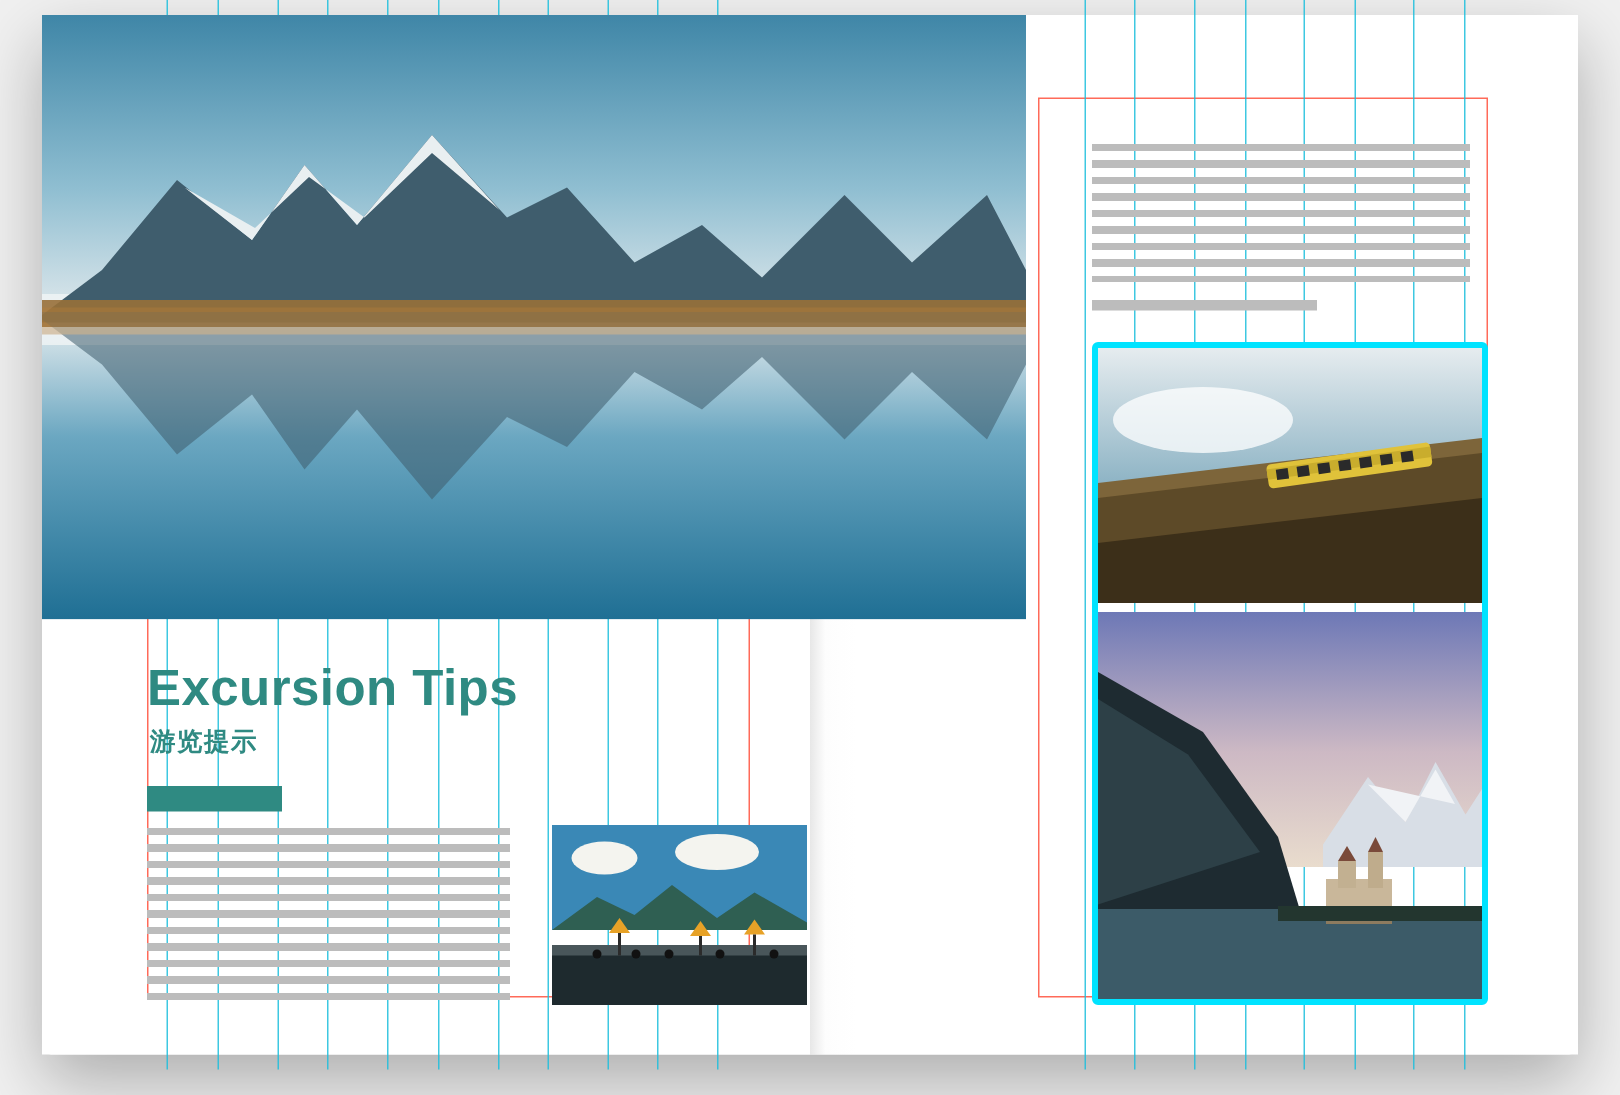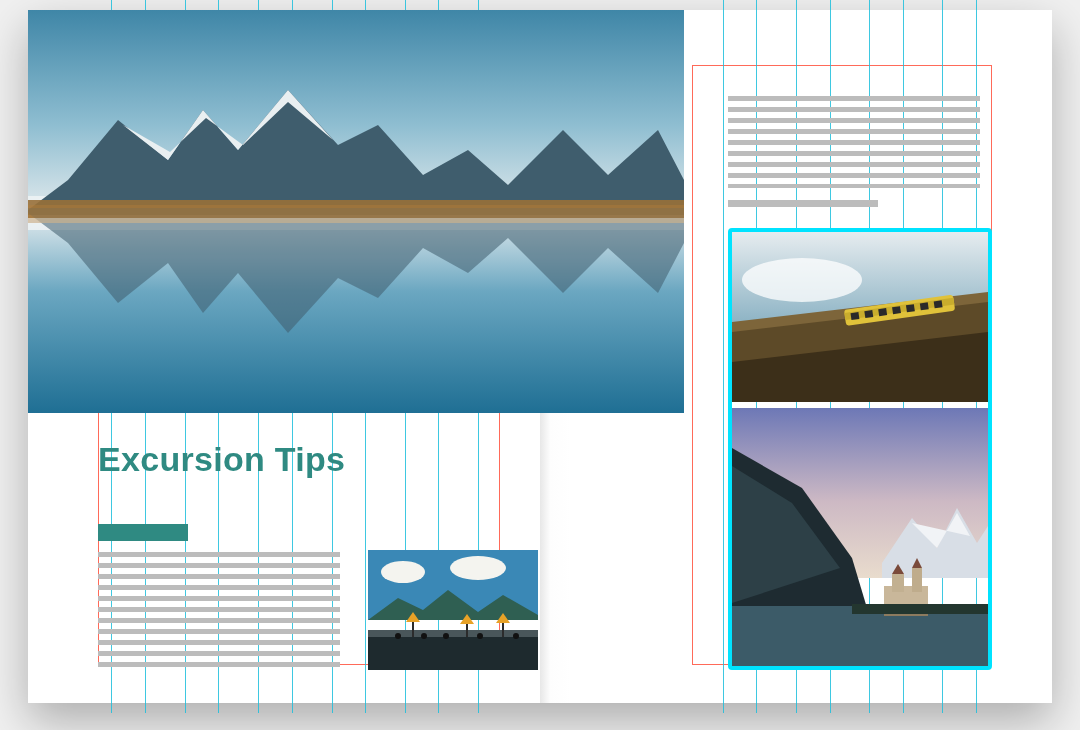--- a/index.html
+++ b/index.html
@@ -246,20 +246,21 @@
 
       <g transform="translate(0,403) scale(1,-1)" opacity="0.55">
         <path d="M0 200 L40 170 L90 110 L140 150 L175 100 L210 140 L260 80 L310 135 L350 115 L395 165 L440 140 L480 175 L535 120 L580 165 L630 120 L656 170 L656 205 L0 205 Z" fill="#3f5d6d"></path>
         <rect y="190" width="656" height="18" fill="#b47f3c" opacity="0.7"></rect>
       </g>
     </svg>
   </div>
 
   <div class="title-block">
     <p class="title-en">Excursion Tips</p>
+    <p class="title-cn">游览提示</p>
   </div>
   <div class="accent-bar"></div>
   <div class="ruled-left"></div>
 
   <div class="photo-a">
     <svg width="170" height="120" viewBox="0 0 170 120">
       <rect width="170" height="70" fill="#3a88b6"></rect>
       <path d="M0 70 L30 48 L55 60 L80 40 L110 62 L135 45 L170 65 L170 70 Z" fill="#2f5f52"></path>
 
       <ellipse cx="35" cy="22" rx="22" ry="11" fill="#f4f4ef"></ellipse>

